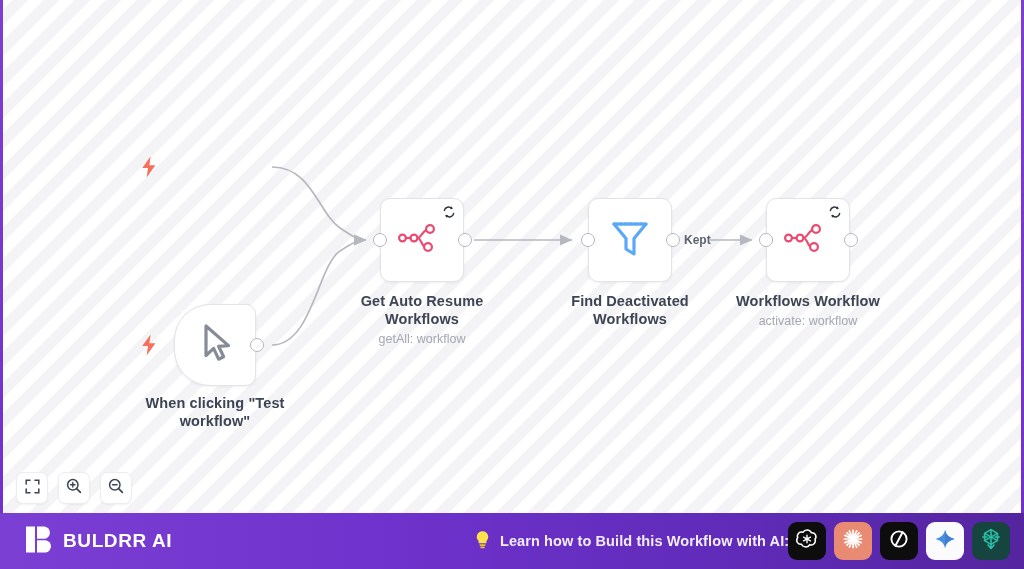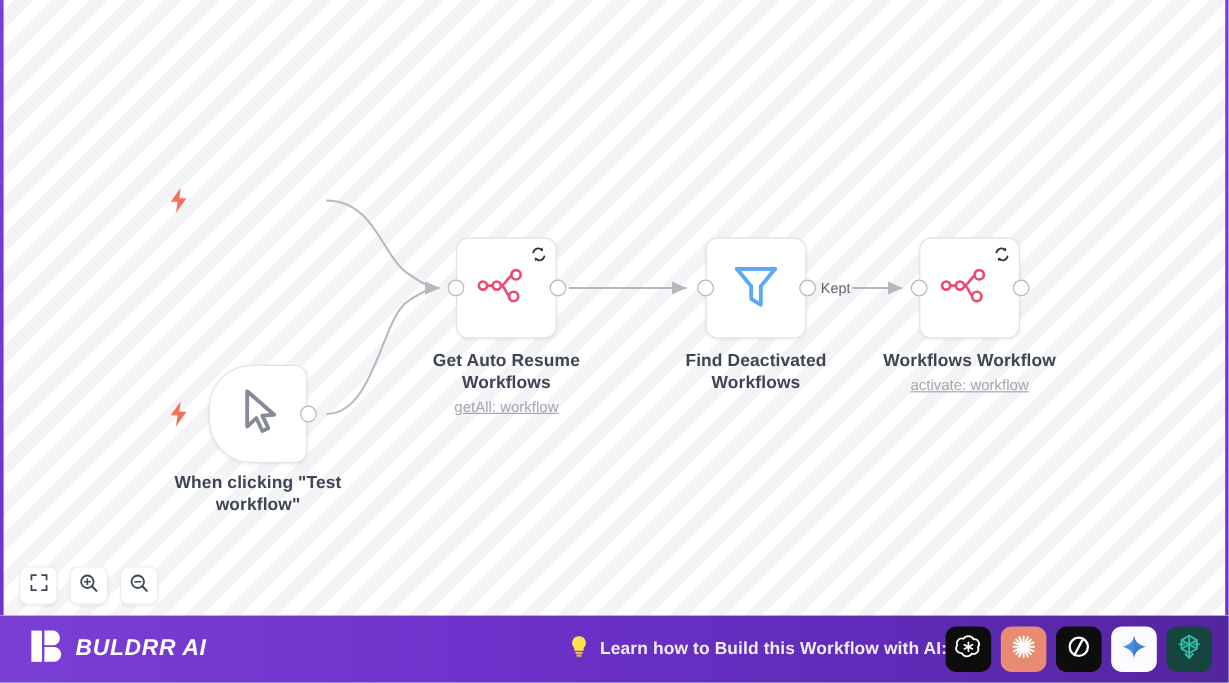--- a/index.html
+++ b/index.html
@@ -90,21 +90,20 @@
   .node-caption.wrap { white-space: normal; width: 170px; }
   .node-subtitle {
     position: absolute;
     left: 50%;
     transform: translateX(-50%);
     text-align: center;
     white-space: nowrap;
     color: #a4a7b2;
     font-size: 12.5px;
     line-height: 16px;
-    text-decoration: underline;
   }
 
   
   .port {
     position: absolute;
     width: 14px; height: 14px;
     border-radius: 50%;
     background: #ffffff;
     border: 1.6px solid #b6b8c0;
     z-index: 12;
@@ -160,21 +159,20 @@
     background: linear-gradient(90deg, #7b3fd4 0%, #6f32cc 38%, #5f2bb8 72%, #54259f 100%);
     display: flex;
     align-items: center;
     z-index: 50;
   }
   #brand {
     display: flex;
     align-items: center;
     gap: 10px;
     margin-left: 26px;
-    font-style: italic;
   }
   #brand-text {
     color: #ffffff;
     font-size: 19px;
     font-weight: bold;
     letter-spacing: 0.6px;
   }
   #cta {
     position: absolute;
     left: 474px;
@@ -289,21 +287,21 @@
             <path d="M9.9 1.2 L10.6 4.0 L7.8 3.6 Z" fill="#2e3440"></path>
             <path d="M4.1 12.8 L3.4 10.0 L6.2 10.4 Z" fill="#2e3440"></path>
           </svg>
         </span>
       </div>
       <div class="port" style="left:-7px; top:35px;"></div>
       <div class="port" style="left:78px; top:35px;"></div>
       <div class="node-caption wrap" style="top:94px;">Get Auto Resume Workflows</div>
       <div class="node-subtitle" style="top:133px;">getAll: workflow</div>
     </div>
-    <div class="edge-label" style="left:684px; top:233px;">Kept</div>
+    <div class="edge-label" style="left:684px; top:233px;font-weight:bold;">Kept</div>
 
     <div class="node" style="left:766px; top:198px;">
       <div class="node-box regular">
         <span>
           <svg width="50" height="34" viewBox="0 0 50 34">
             <g fill="none" stroke="#ea4b71" stroke-width="2.2">
               <circle cx="5.5" cy="17" r="3.4"></circle>
               <circle cx="17" cy="17" r="3.4"></circle>
               <circle cx="33" cy="8" r="3.9"></circle>
               <circle cx="31" cy="26" r="3.9"></circle>

